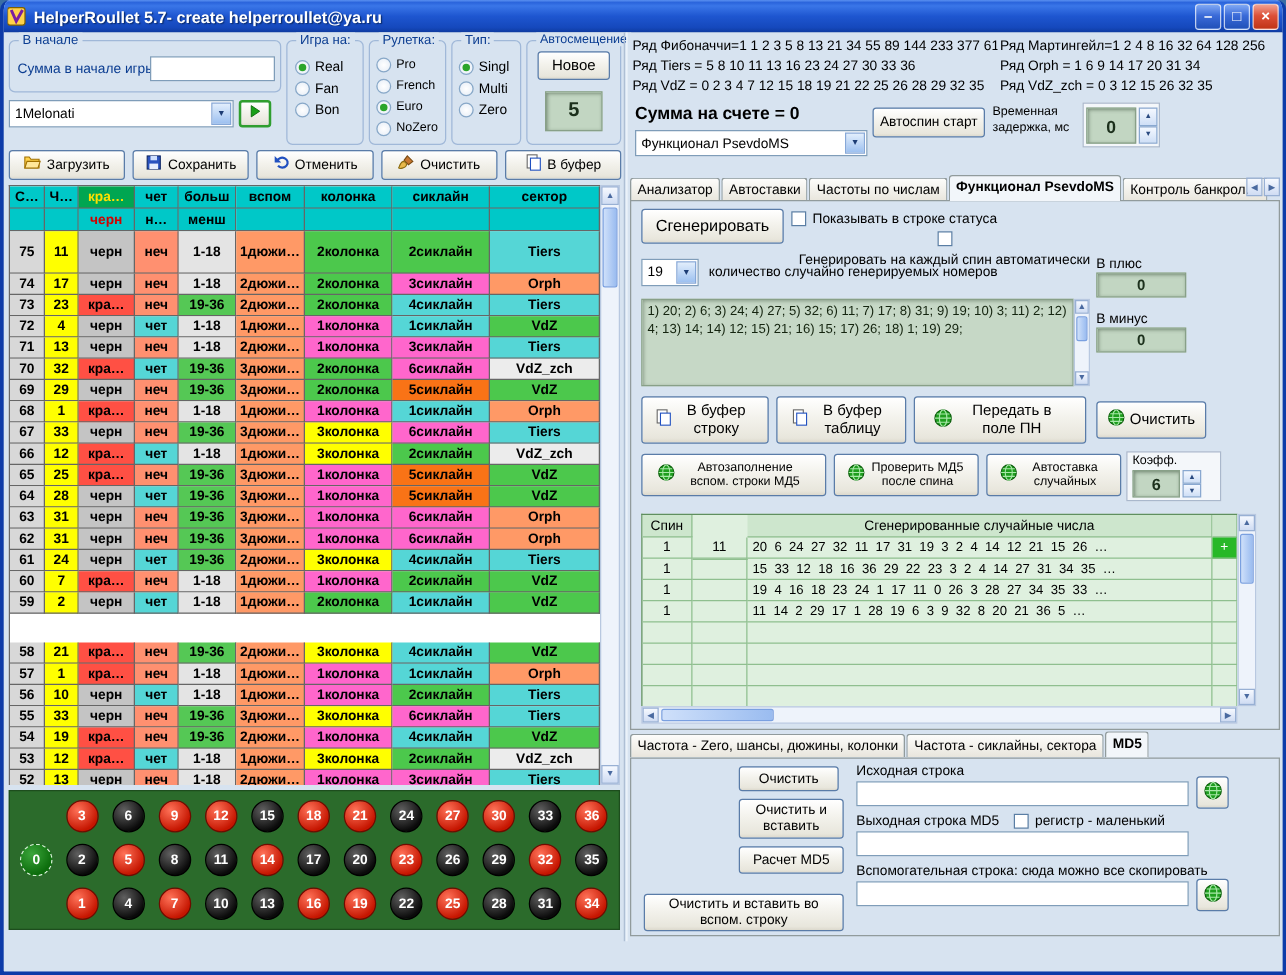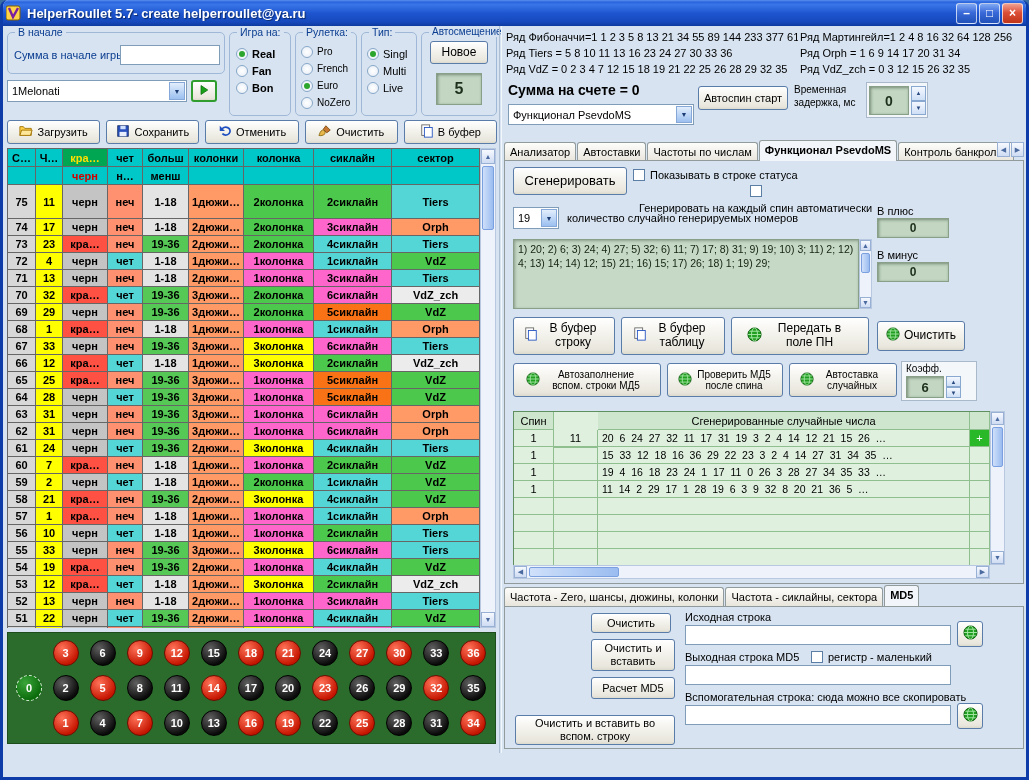--- a/index.html
+++ b/index.html
@@ -128,21 +128,21 @@
         <span class="arrow">▼</span>
       </div>
       <div class="btn abs" style="left:188px;top:54px;width:26px;height:22px;border:2px solid #2f9e2f;">
           <span><svg width="12" height="12" viewBox="0 0 16 16">
               <path d="M4 2l9 6-9 6z" fill="#18a018" stroke="#0c6c0c"></path>
             </svg></span>
         </div>
 
       <div class="group" style="left:226px;top:6px;width:62px;height:84px;">
         <span class="gcap">Игра на:</span>
-        <div class="abs" style="left:6px;top:12px;font-weight:bold;" id="game-radios">
+        <div class="abs" style="left:6px;top:12px;" id="game-radios">
             <div class="radio-row">
               <span class="radio checked"></span>
               <span>Real</span>
             </div>
             <div class="radio-row">
               <span class="radio"></span>
               <span>Fan</span>
             </div>
             <div class="radio-row">
               <span class="radio"></span>
@@ -177,21 +177,21 @@
             <div class="radio-row">
               <span class="radio checked"></span>
               <span>Singl</span>
             </div>
             <div class="radio-row">
               <span class="radio"></span>
               <span>Multi</span>
             </div>
             <div class="radio-row">
               <span class="radio"></span>
-              <span>Live</span>
+              <span>Zero</span>
             </div>
           </div>
       </div>
       <div class="group" style="left:418px;top:6px;width:76px;height:84px;">
         <span class="gcap" style="font-size:10px;">Автосмещение</span>
         <div class="btn abs" style="left:8px;top:8px;width:58px;height:23px;font-size:12px;">Новое</div>
         <div class="gdisp abs" style="left:14px;top:40px;width:46px;height:32px;font-size:16px;">5</div>
       </div>
 
       <div class="abs" style="left:4px;top:94px;width:490px;height:24px;display:flex;gap:6px;" id="toolbar">
@@ -233,21 +233,21 @@
           </div>
         </div>
 
       <div class="mt" style="left:4px;top:122px;width:473px;height:480px;" id="main-table">
           <div class="trow" style="height: 18px;">
             <div class="hc" style="width: 28px;">С…</div>
             <div class="hc" style="width: 27px;">Ч…</div>
             <div class="hc kra" style="width: 45px;">кра…</div>
             <div class="hc" style="width: 35px;">чет</div>
             <div class="hc" style="width: 46px;">больш</div>
-            <div class="hc" style="width: 55px;">колонки</div>
+            <div class="hc" style="width: 55px;">вспом</div>
             <div class="hc" style="width: 70px;">колонка</div>
             <div class="hc" style="width: 78px;">сиклайн</div>
             <div class="hc" style="width: 88px;">сектор</div>
           </div>
           <div class="trow" style="height: 18px;">
             <div class="hc" style="width: 28px;"></div>
             <div class="hc" style="width: 27px;"></div>
             <div class="hc chern" style="width: 45px;">черн</div>
             <div class="hc" style="width: 35px;">н…</div>
             <div class="hc" style="width: 46px;">менш</div>
@@ -436,21 +436,21 @@
             <div class="c-spin" style="width: 28px;">59</div>
             <div class="c-num" style="width: 27px;">2</div>
             <div class="c-blk" style="width: 45px;">черн</div>
             <div class="c-chet" style="width: 35px;">чет</div>
             <div class="c-small" style="width: 46px;">1-18</div>
             <div class="c-dozen" style="width: 55px;">1дюжи…</div>
             <div class="c-col2" style="width: 70px;">2колонка</div>
             <div class="c-six1" style="width: 78px;">1сиклайн</div>
             <div class="sec-vdz" style="width: 88px;">VdZ</div>
           </div>
-          <div class="trow" style="height: 17px;">
+          <div class="trow" style="height: 17px; margin-top: 23px;">
             <div class="c-spin" style="width: 28px;">58</div>
             <div class="c-num" style="width: 27px;">21</div>
             <div class="c-red" style="width: 45px;">кра…</div>
             <div class="c-nech" style="width: 35px;">неч</div>
             <div class="c-big" style="width: 46px;">19-36</div>
             <div class="c-dozen" style="width: 55px;">2дюжи…</div>
             <div class="c-col3" style="width: 70px;">3колонка</div>
             <div class="c-six4" style="width: 78px;">4сиклайн</div>
             <div class="sec-vdz" style="width: 88px;">VdZ</div>
           </div>

